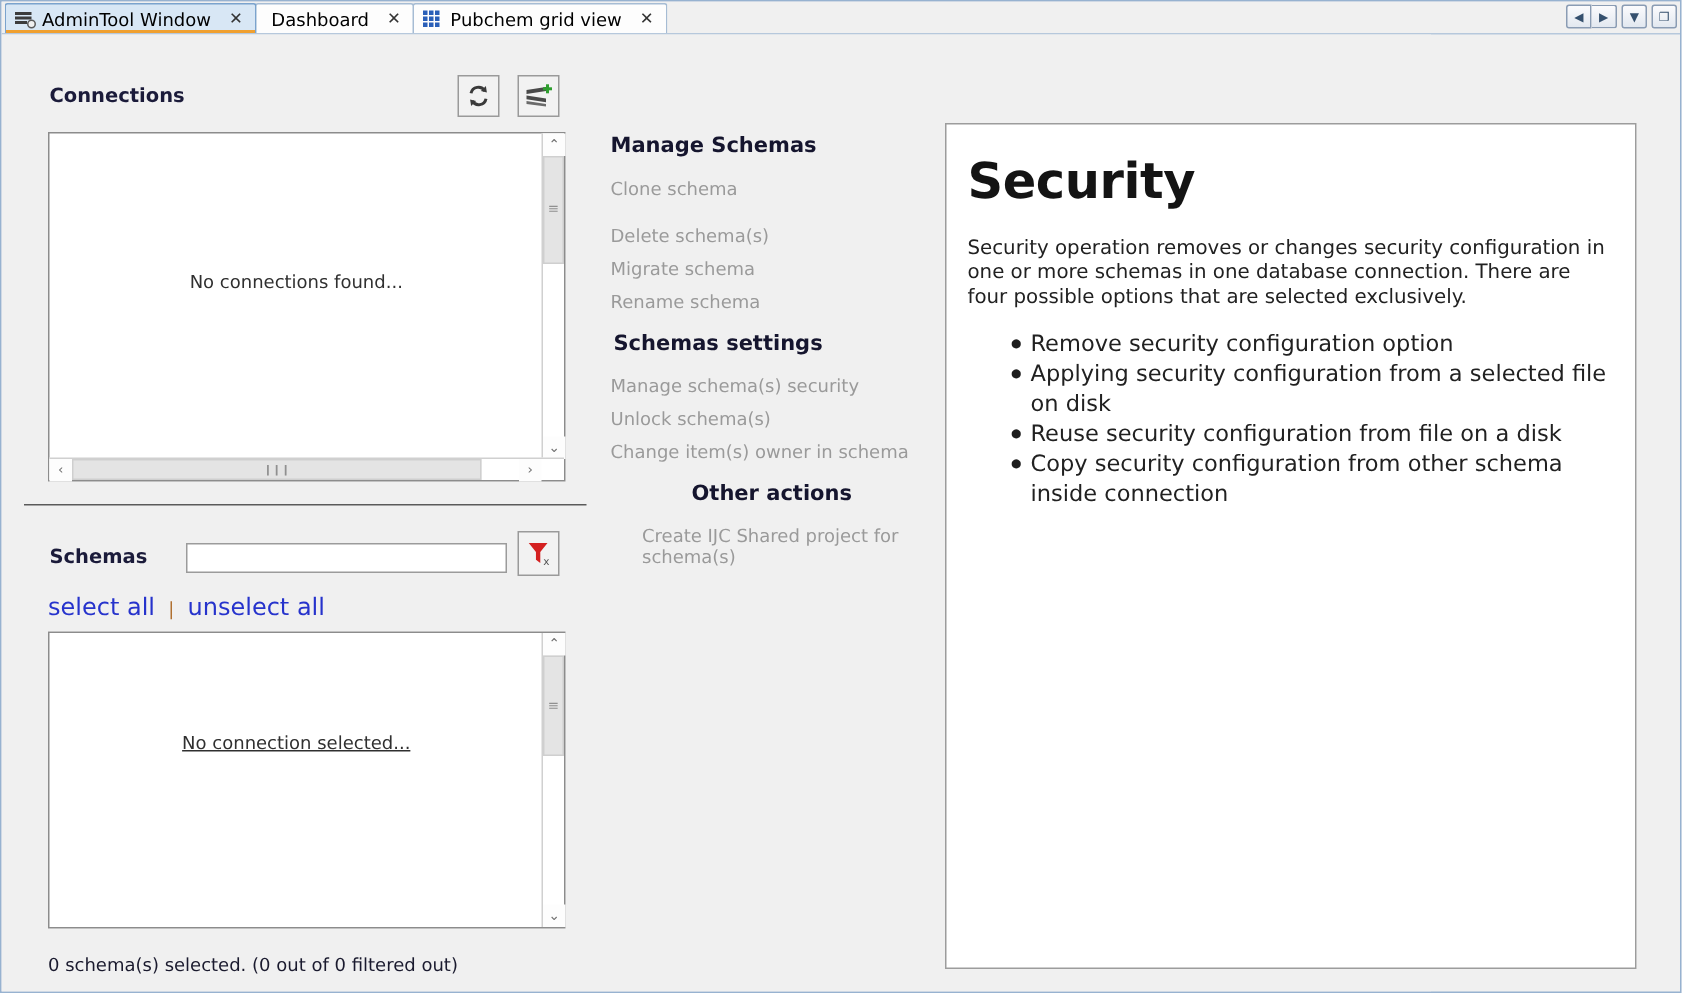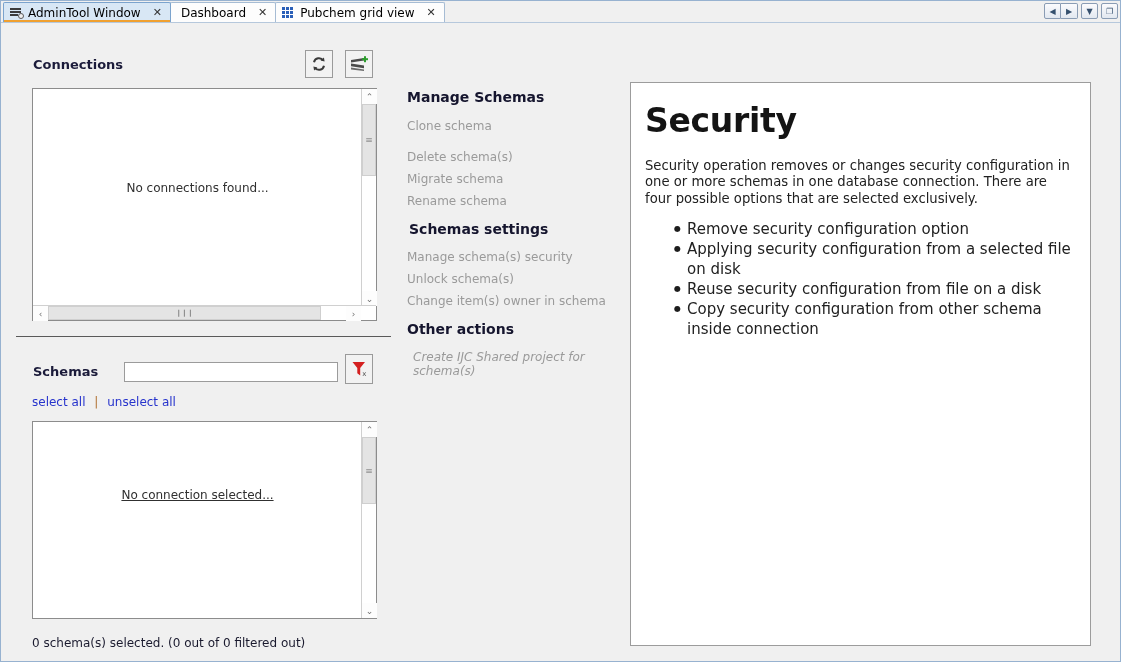--- a/index.html
+++ b/index.html
@@ -240,21 +240,21 @@
     background: #ffffff;
     border: 1px solid #9b9b9b;
     box-sizing: border-box;
     font-family: "DejaVu Sans", "Liberation Sans", sans-serif;
     font-size: 12px;
     padding: 2px 4px;
     color: #111;
     outline: none;
   }
   .link {
-    font-size: 12px;
+    font-size: 16px;
     color: #2633cc;
     cursor: pointer;
   }
   .link-sep { color: #b07030; margin: 0 5px; }
   .statusbar {
     position: absolute;
     font-size: 12px;
     color: #1a1a2e;
   }
 
@@ -460,22 +460,22 @@
       </div>
 
       <div>
         <div class="act-group-title" style="margin:0 0 13px 2px;">Schemas settings</div>
         <div class="act-item" style="margin-bottom:8px;">Manage schema(s) security</div>
         <div class="act-item" style="margin-bottom:8px;">Unlock schema(s)</div>
         <div class="act-item" style="margin-bottom:13px;">Change item(s) owner in schema</div>
       </div>
 
       <div>
-        <div class="act-group-title" style="margin:12px 0 13px 0;">Other actions</div>
-        <div class="act-item" style="margin-left:6px;font-style:italic;">Create IJC Shared project for schema(s)</div>
+        <div class="act-group-title" style="margin:12px 0 13px 0;text-align:center;">Other actions</div>
+        <div class="act-item" style="margin-left:21px;">Create IJC Shared project for schema(s)</div>
       </div>
 
     </div>
 
     <div class="helppanel">
       <div class="help-inner">
         <h1 class="help-title">Security</h1>
         <p class="help-para">Security operation removes or changes security configuration in one or more schemas in one database connection. There are four possible options that are selected exclusively.</p>
         <ul class="help-list">
           <li>Remove security configuration option</li>

